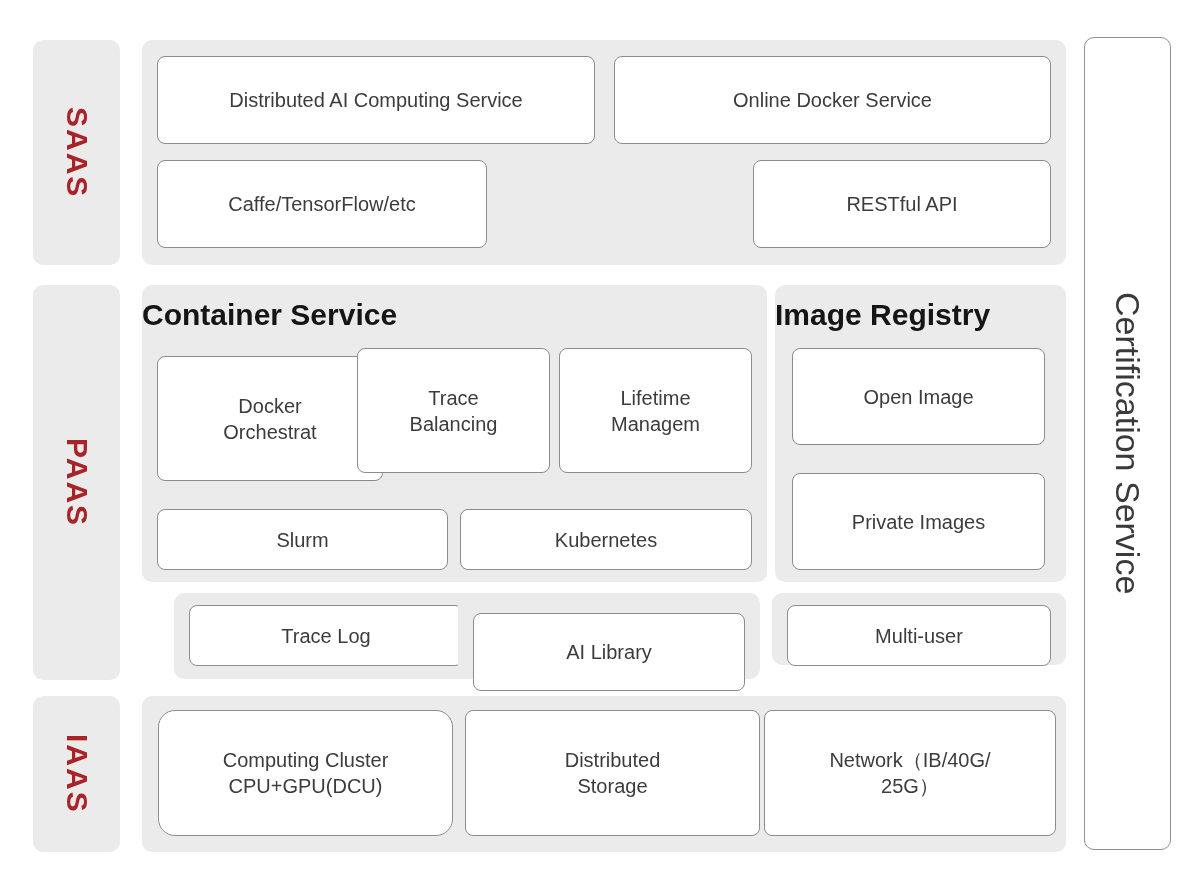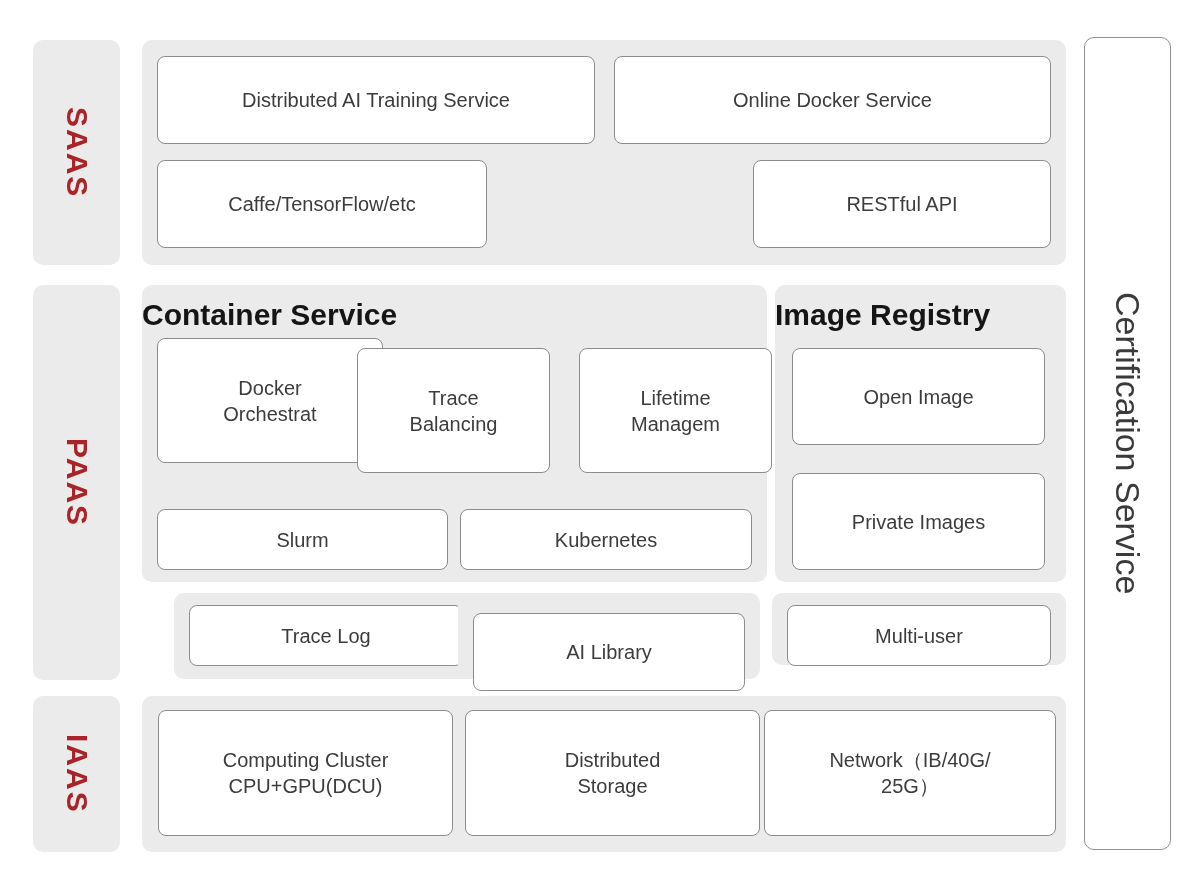--- a/index.html
+++ b/index.html
@@ -54,33 +54,33 @@
   <span class="vtext">SAAS</span>
 </div>
 <div class="vlabel" style="left:33px;top:285px;height:395px;">
   <span class="vtext">PAAS</span>
 </div>
 <div class="vlabel" style="left:33px;top:696px;height:156px;">
   <span class="vtext">IAAS</span>
 </div>
 
 <div class="panel" style="left:142px;top:40px;width:924px;height:225px;">
-  <div class="wbox" style="left:15px;top:16px;width:438px;height:88px;">Distributed AI Training Service</div>
+  <div class="wbox" style="left:15px;top:16px;width:438px;height:88px;">Distributed AI Computing Service</div>
   <div class="wbox" style="left:472px;top:16px;width:437px;height:88px;">Online Docker Service</div>
   <div class="wbox" style="left:15px;top:120px;width:330px;height:88px;">Caffe/TensorFlow/etc</div>
   <div class="wbox" style="left:611px;top:120px;width:298px;height:88px;">RESTful API</div>
 </div>
 
 <div class="panel" style="left:142px;top:285px;width:625px;height:297px;">
   <div class="ptitle">Container Service</div>
-  <div class="wbox" style="left:15px;top:53px;width:226px;height:125px;">Docker
+  <div class="wbox" style="left:15px;top:71px;width:226px;height:125px;">Docker
 Orchestrat</div>
   <div class="wbox" style="left:215px;top:63px;width:193px;height:125px;">Trace
 Balancing</div>
-  <div class="wbox" style="left:417px;top:63px;width:193px;height:125px;margin-left:20px;">Lifetime
+  <div class="wbox" style="left:417px;top:63px;width:193px;height:125px;">Lifetime
 Managem</div>
   <div class="wbox" style="left:15px;top:224px;width:291px;height:61px;">Slurm</div>
   <div class="wbox" style="left:318px;top:224px;width:292px;height:61px;">Kubernetes</div>
 </div>
 
 <div class="panel" style="left:775px;top:285px;width:291px;height:297px;">
   <div class="ptitle">Image Registry</div>
   <div class="wbox" style="left:17px;top:63px;width:253px;height:97px;">Open Image</div>
   <div class="wbox" style="left:17px;top:188px;width:253px;height:97px;">Private Images</div>
 </div>
@@ -89,21 +89,21 @@
   <div class="wbox" style="left:15px;top:12px;width:274px;height:61px;">Trace Log</div>
 </div>
 <div class="panel" style="left:458px;top:593px;width:302px;height:86px;">
   <div class="wbox" style="left:15px;top:20px;width:272px;height:78px;">AI Library</div>
 </div>
 <div class="panel" style="left:772px;top:593px;width:294px;height:72px;">
   <div class="wbox" style="left:15px;top:12px;width:264px;height:61px;">Multi-user</div>
 </div>
 
 <div class="panel" style="left:142px;top:696px;width:924px;height:156px;">
-  <div class="wbox" style="left:16px;top:14px;width:295px;height:126px;">Computing Cluster
+  <div class="wbox" style="left:16px;top:14px;width:295px;height:126px;border-radius:17px;">Computing Cluster
 CPU+GPU(DCU)</div>
   <div class="wbox" style="left:323px;top:14px;width:295px;height:126px;">Distributed
 Storage</div>
   <div class="wbox" style="left:622px;top:14px;width:292px;height:126px;">Network（IB/40G/
 25G）</div>
 </div>
 
 <div class="certbox" style="left:1084px;top:37px;width:87px;height:813px;">
   <span class="certtext">Certification Service</span>
 </div>

